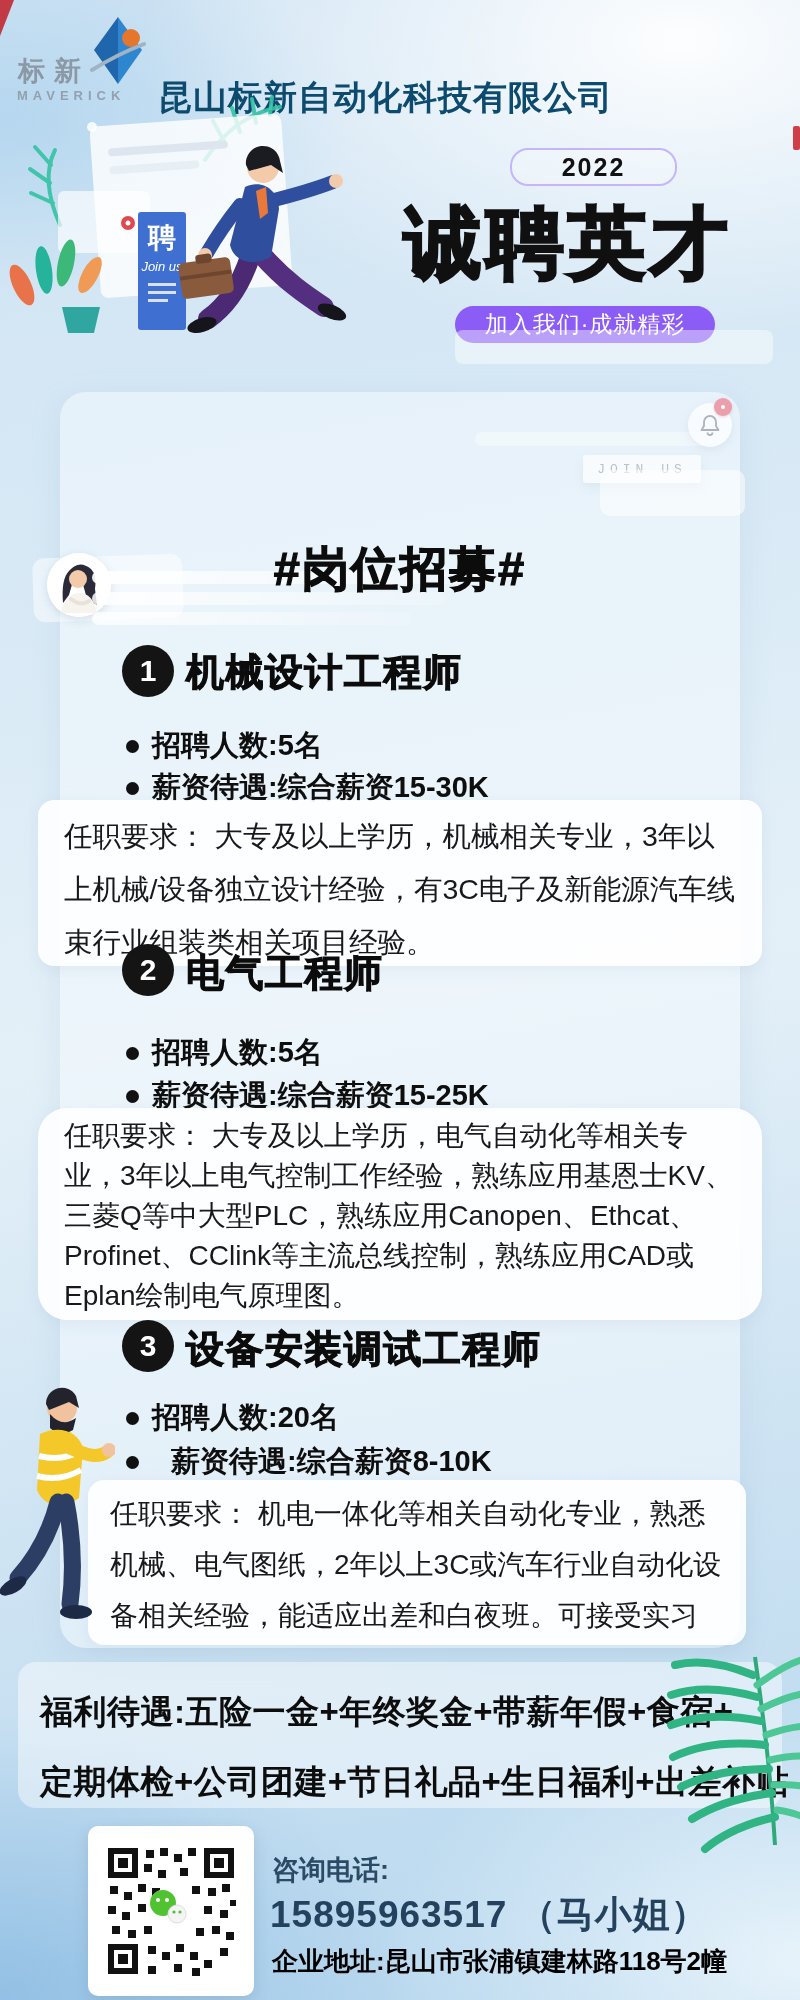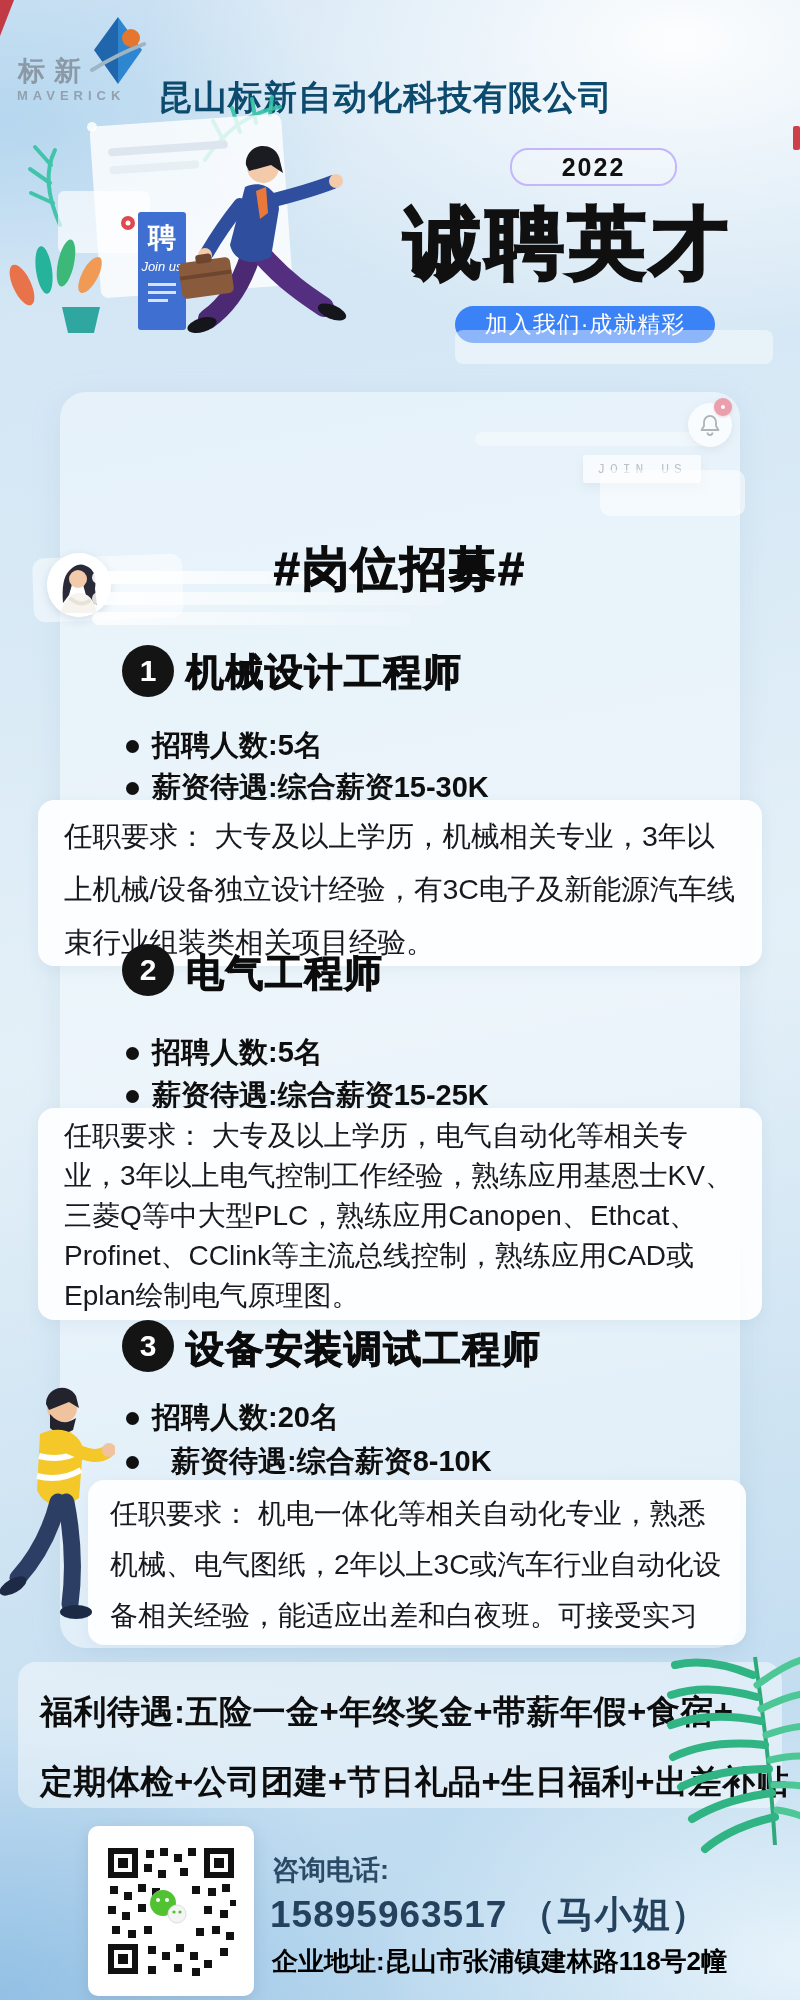--- a/index.html
+++ b/index.html
@@ -19,21 +19,21 @@
   #logo-en{left:17px;top:88px;font-size:13px;font-weight:700;color:#93a0ad;letter-spacing:5px;}
   #logo-icon{left:90px;top:14px;}
   #company-title{left:158px;top:52px;font-size:34px;font-weight:900;color:#0c4a6e;letter-spacing:1px;margin-top:23px;}
 
   
   #hero-art{left:0;top:95px;}
   #year-pill{left:510px;top:148px;width:163px;height:34px;border:2px solid #c4b5fd;border-radius:18px;
     display:flex;align-items:center;justify-content:center;font-size:25px;font-weight:600;letter-spacing:2px;background:rgba(255,255,255,.25);}
   #hero-title{left:404px;top:203px;width:356px;font-size:78px;line-height:80px;font-weight:900;color:#101010;
     letter-spacing:4px;-webkit-text-stroke:2.5px #101010;white-space:nowrap;}
-  #tagline-pill{left:455px;top:306px;width:260px;height:37px;background:#3b82f6;border-radius:19px;
+  #tagline-pill{left:455px;top:306px;width:260px;height:37px;background:#8b5cf6;border-radius:19px;
     display:flex;align-items:center;justify-content:center;color:#fff;font-size:23px;font-weight:500;letter-spacing:1px;}
   .ghost-bar{background:rgba(255,255,255,.42);border-radius:8px;}
   #ghost-a{left:455px;top:330px;width:318px;height:34px;}
   #ghost-b{left:475px;top:432px;width:240px;height:14px;border-radius:7px;background:rgba(255,255,255,.55);}
   #bell-wrap{left:688px;top:403px;width:44px;height:44px;background:#fff;border-radius:50%;
     box-shadow:0 3px 8px rgba(110,140,170,.3);display:flex;align-items:center;justify-content:center;}
   #bell-badge{left:714px;top:398px;width:18px;height:18px;border-radius:50%;background:#e03049;
     box-shadow:0 1px 3px rgba(150,30,50,.4);}
   #bell-badge::after{content:"";position:absolute;left:7px;top:7px;width:4px;height:4px;border-radius:50%;background:#fff;}
   #join-tab{left:583px;top:455px;width:118px;height:28px;background:#fdfdfd;border-radius:3px;
@@ -62,21 +62,21 @@
   .bullet-text{font-size:29px;font-weight:700;color:#0e0e0e;white-space:nowrap;}
   .req-panel{background:rgba(255,255,255,.9);border-radius:16px;color:#17191d;overflow:hidden;
     box-shadow:0 4px 14px rgba(150,175,200,.15);}
   .req-text{font-weight:500;}
   #badge1{left:122px;top:645px;} #title1{left:186px;top:647px;}
   #j1b1{left:126px;top:728px;} #j1b2{left:126px;top:770px;}
   #req1{left:38px;top:800px;width:724px;height:166px;}
   #req1 .req-text{padding:10px 26px 0;font-size:28.5px;line-height:53px;}
   #badge2{left:122px;top:944px;} #title2{left:186px;top:948px;}
   #j2b1{left:126px;top:1035px;} #j2b2{left:126px;top:1078px;}
-  #req2{left:38px;top:1108px;width:724px;height:212px;}
+  #req2{left:38px;top:1108px;width:724px;height:212px;border-radius:29px;}
   #req2 .req-text{padding:8px 26px 0;font-size:28px;line-height:40px;}
   #badge3{left:122px;top:1320px;} #title3{left:186px;top:1324px;}
   #j3b1{left:126px;top:1400px;} #j3b2{left:126px;top:1444px;gap:32px;}
   #req3{left:88px;top:1480px;width:658px;height:165px;}
   #req3 .req-text{padding:8px 22px 0;font-size:28px;line-height:51px;}
 
   
   #welfare-panel{left:18px;top:1662px;width:764px;height:146px;background:rgba(255,255,255,.45);border-radius:18px;}
   .welfare-line{font-size:33px;font-weight:800;color:#0d0d0d;letter-spacing:.5px;white-space:nowrap;}
   #welfare1{left:40px;top:1690px;} #welfare2{left:40px;top:1760px;}

